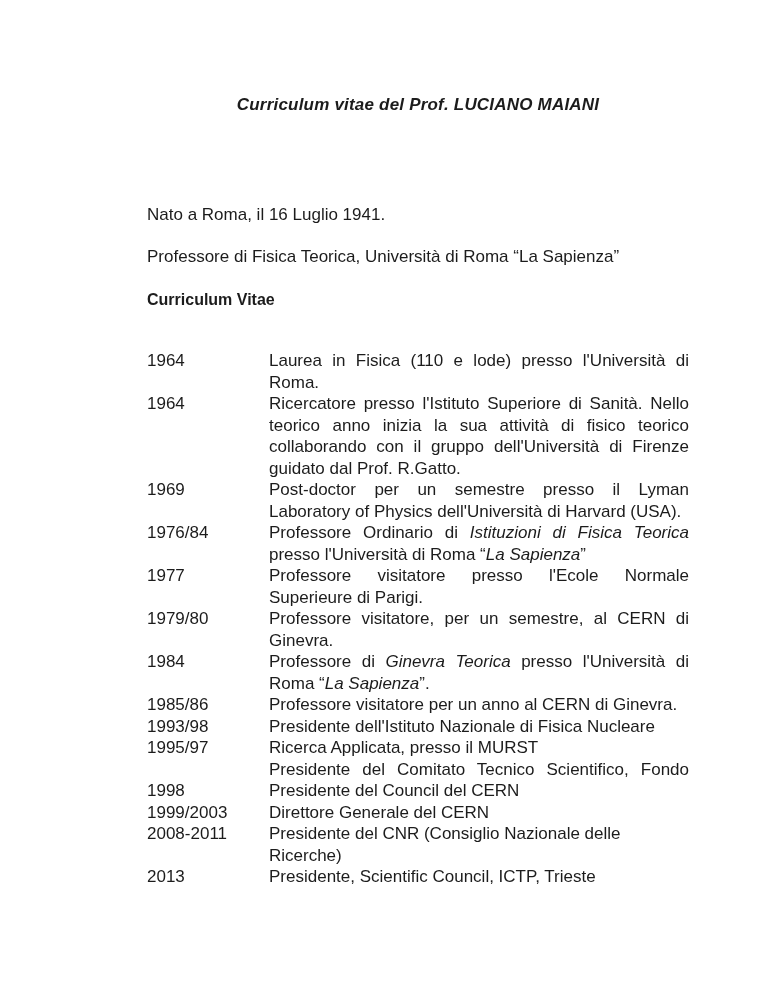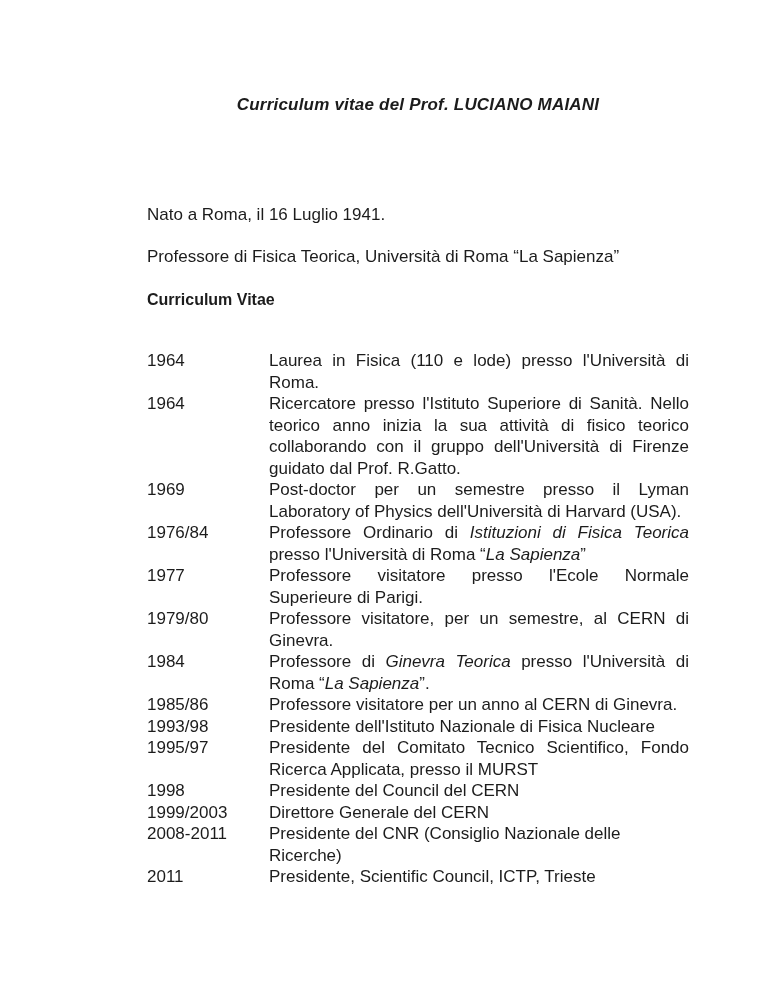--- a/index.html
+++ b/index.html
@@ -132,22 +132,22 @@
         </div>
         <div class="entry">
           <span class="year">1993/98</span>
           <div class="desc">
             <div class="ln"><span>Presidente dell'Istituto Nazionale di Fisica Nucleare</span></div>
           </div>
         </div>
         <div class="entry">
           <span class="year">1995/97</span>
           <div class="desc">
+            <div class="ln"><span>Ricerca Applicata, presso il MURST</span></div>
             <div class="ln just"><span>Presidente del Comitato Tecnico Scientifico, Fondo</span></div>
-            <div class="ln"><span>Ricerca Applicata, presso il MURST</span></div>
           </div>
         </div>
         <div class="entry">
           <span class="year">1998</span>
           <div class="desc">
             <div class="ln"><span>Presidente del Council del CERN</span></div>
           </div>
         </div>
         <div class="entry">
           <span class="year">1999/2003</span>
@@ -155,20 +155,20 @@
             <div class="ln"><span>Direttore Generale del CERN</span></div>
           </div>
         </div>
         <div class="entry">
           <span class="year">2008-2011</span>
           <div class="desc">
             <div class="ln"><span>Presidente del CNR (Consiglio Nazionale delle Ricerche)</span></div>
           </div>
         </div>
         <div class="entry">
-          <span class="year">2011</span>
+          <span class="year">2013</span>
           <div class="desc">
             <div class="ln"><span>Presidente, Scientific Council, ICTP, Trieste</span></div>
           </div>
         </div>
       </div>
   </div>
 </div>
 
 </body></html>

